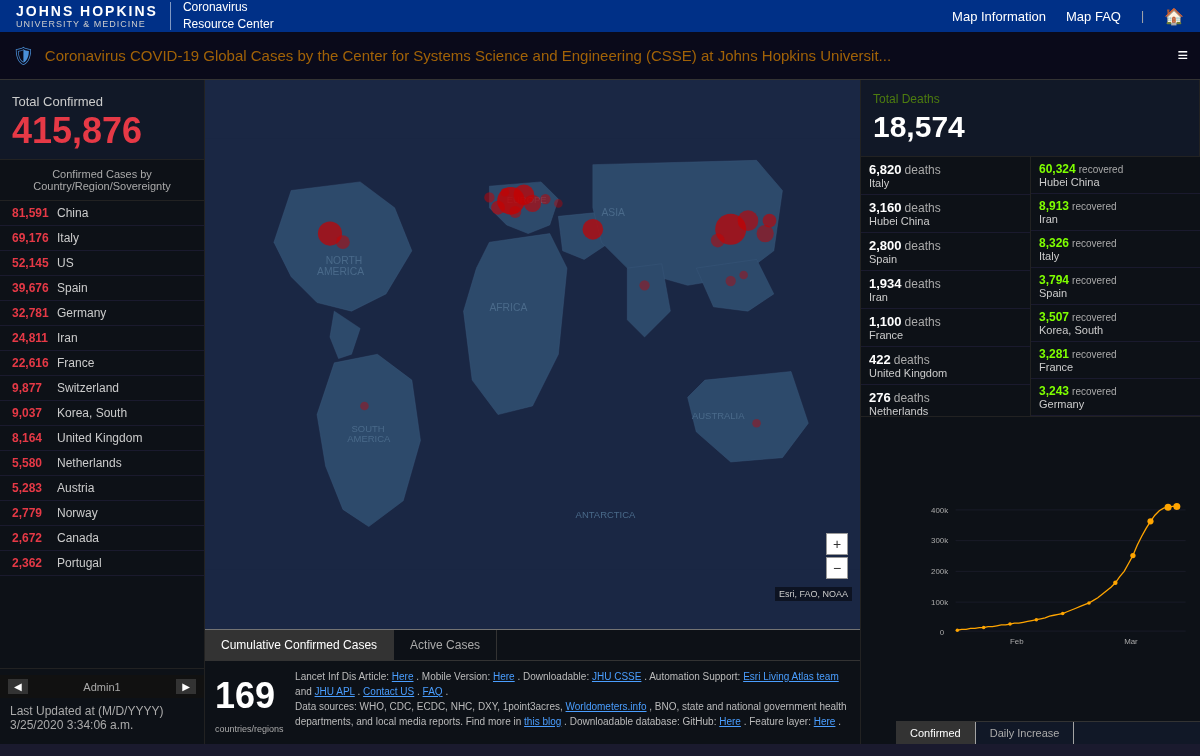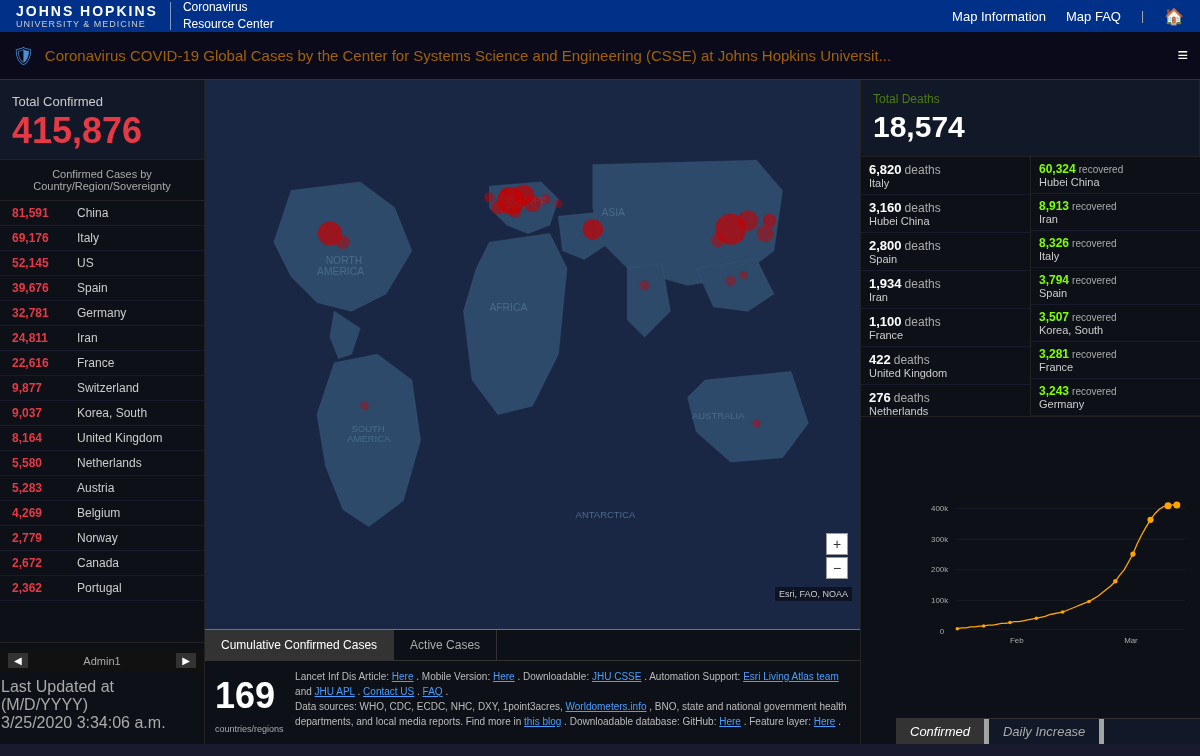--- a/index.html
+++ b/index.html
@@ -70,38 +70,38 @@
     }
     .country-list::-webkit-scrollbar { width: 6px; }
     .country-list::-webkit-scrollbar-track { background: #111; }
     .country-list::-webkit-scrollbar-thumb { background: #444; }
     .country-item {
       padding: 5px 12px;
       font-size: 12px;
       color: #ccc;
       border-bottom: 1px solid #1a1a2e;
       display: flex;
-      gap: 20px;
+      gap: 0;
     }
     .country-item .count { color: #e63946; font-weight: bold; min-width: 45px; }
     .country-item .name { color: #ccc; }
     .sidebar-bottom {
       padding: 6px 0;
       border-top: 1px solid #222;
     }
     .admin-bar {
       display: flex;
       align-items: center;
       justify-content: space-between;
       padding: 4px 8px;
       background: #111;
     }
     .admin-bar span { font-size: 11px; color: #aaa; }
     .arrow-btn { background: #333; border: none; color: #fff; padding: 2px 6px; cursor: pointer; font-size: 10px; }
-    .last-updated { padding: 6px 1px; font-size: 16px; color: #aaa; background: #0d1117; }
+    .last-updated { padding: 6px 10px; font-size: 12px; color: #aaa; background: #0d1117; }
 
     
     .center-area {
       flex: 1;
       display: flex;
       flex-direction: column;
       background: #1a2744;
       position: relative;
     }
     .map-container {
@@ -255,25 +255,24 @@
       position: relative;
       padding: 10px 10px 0 35px;
     }
     .chart-tab-bar {
       display: flex;
       background: #111827;
       border-top: 1px solid #333;
     }
     .chart-tab {
       padding: 5px 14px;
-      font-size: 13px;
+      font-size: 11px;
       cursor: pointer;
       color: #aaa;
-      border-right: 5px solid #a3a3a3;
-      font-style: italic;
+      border-right: 1px solid #a3a3a3;
     }
     .chart-tab.active { background: #333; color: #fff; }
 
     
     ::-webkit-scrollbar { width: 6px; }
     ::-webkit-scrollbar-track { background: #111; }
     ::-webkit-scrollbar-thumb { background: #444; border-radius: 3px; }
   </style>
 </head>
 <body>
@@ -356,24 +355,20 @@
           <span class="count">8,164</span>
           <span class="name">United Kingdom</span>
         </div>
         <div class="country-item">
           <span class="count">5,580</span>
           <span class="name">Netherlands</span>
         </div>
         <div class="country-item">
           <span class="count">5,283</span>
           <span class="name">Austria</span>
-        </div>
-        <div class="country-item">
-          <span class="count">4,269</span>
-          <span class="name">Belgium</span>
         </div>
         <div class="country-item">
           <span class="count">2,779</span>
           <span class="name">Norway</span>
         </div>
         <div class="country-item">
           <span class="count">2,672</span>
           <span class="name">Canada</span>
         </div>
         <div class="country-item">

